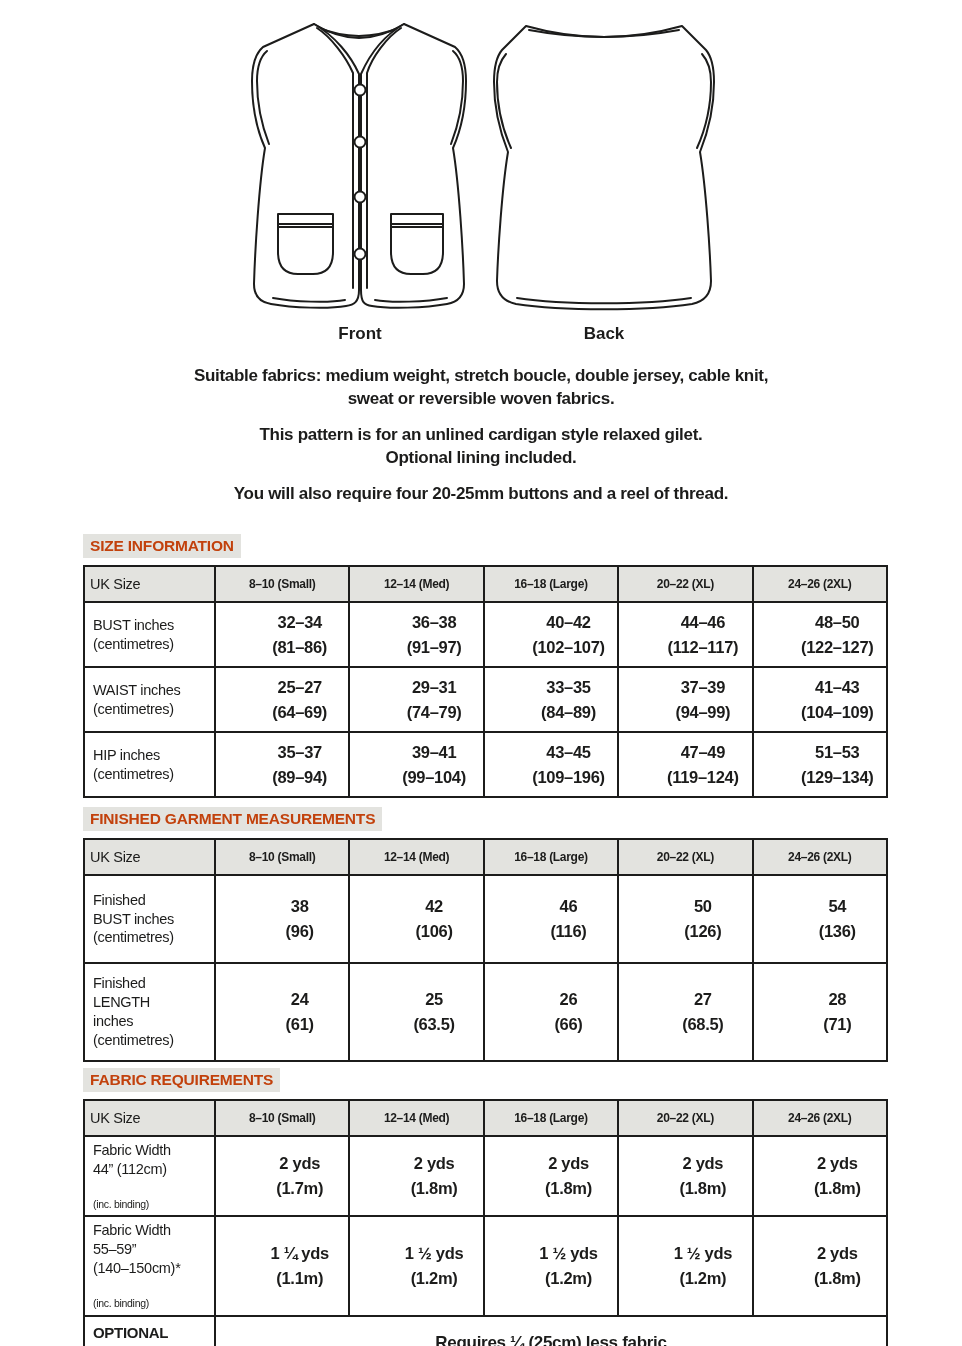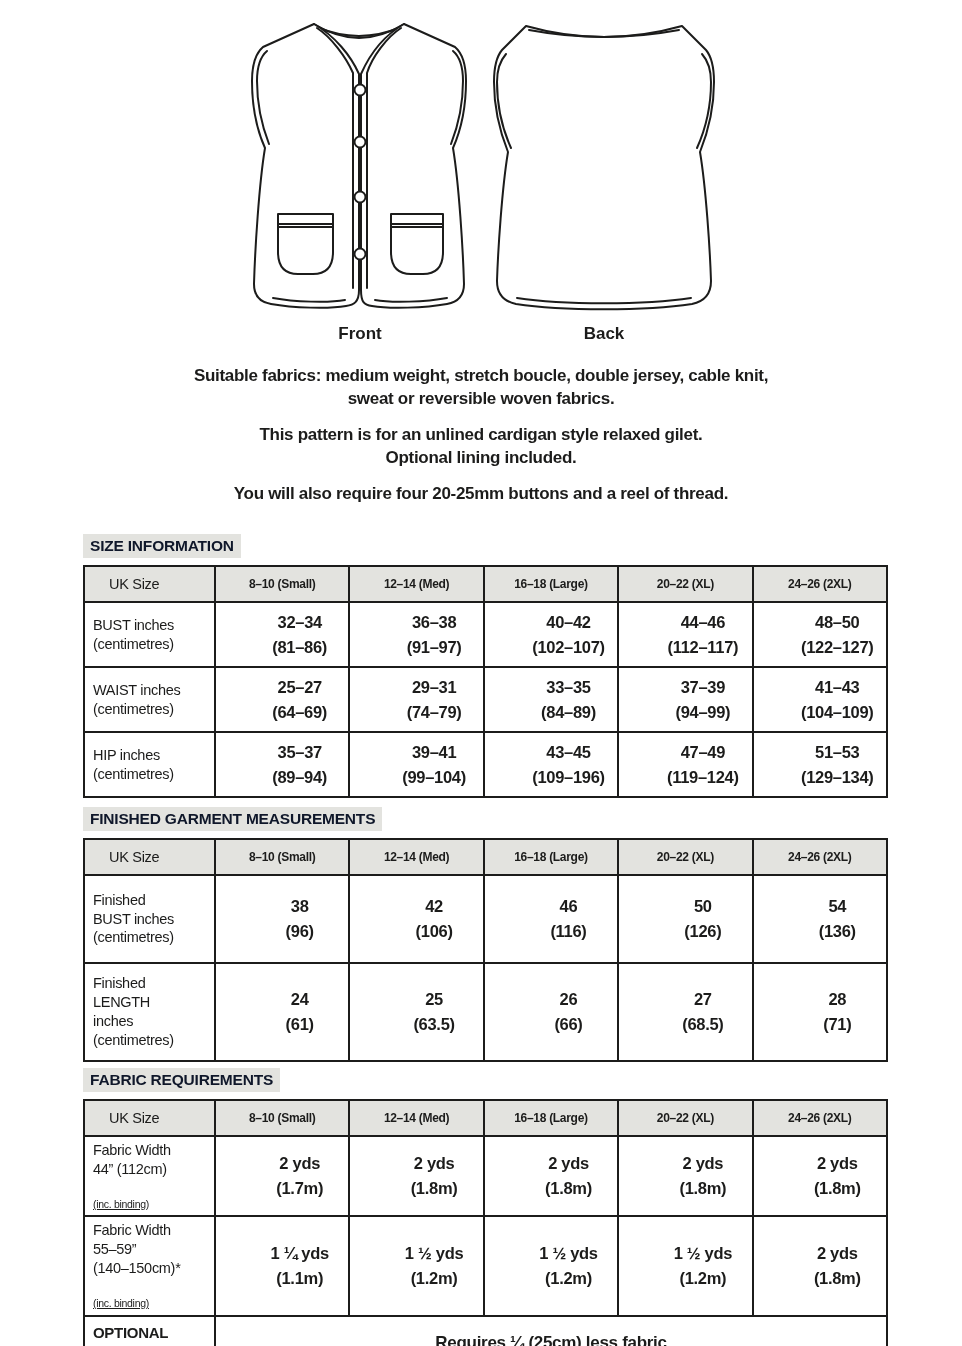--- a/index.html
+++ b/index.html
@@ -16,31 +16,31 @@
   .figure svg{display:block;}
   .fig-label{font-size:17px;font-weight:700;margin-top:10px;letter-spacing:0;}
   
   .intro{margin-top:20px;text-align:center;font-size:17px;font-weight:700;line-height:23px;}
   .intro .para{margin-top:13px;}
   .intro .para:first-child{margin-top:0;}
   
   .sections{margin-left:83px;width:805px;}
   .section-head{margin-top:29px;display:flex;align-items:center;}
   .section-title{
-    display:inline-block;background:#e3e3df;color:#0f172a;
+    display:inline-block;background:#e3e3df;color:#c2410c;
     font-size:15.5px;font-weight:700;padding:3px 7px;letter-spacing:-0.2px;
   }
   .section-note{font-size:15.5px;font-weight:700;margin-left:16px;}
   table{border-collapse:collapse;width:805px;table-layout:fixed;margin-top:7px;}
   col.c0{width:131px;}
   td,th{border:2px solid #1c1c1b;padding:0;vertical-align:middle;}
   th{background:#e3e3df;height:34px;font-size:12px;font-weight:700;text-align:center;}
-  th.uk{font-size:14.5px;font-weight:400;text-align:left;padding-left:24px;}
+  th.uk{font-size:14.5px;font-weight:400;text-align:left;padding-left:5px;}
   td.lb{text-align:left;padding:4px 4px 4px 8px;font-size:14.5px;font-weight:400;line-height:1.3;}
-  td.lb .sm{font-size:10.5px;margin-top:19px;text-decoration:underline;}
+  td.lb .sm{font-size:10.5px;margin-top:19px;}
   td.lb.bold div{font-weight:700;font-size:15px;line-height:1.25;}
   td.vl{text-align:center;font-size:16.5px;font-weight:700;line-height:1.5;padding-left:35px;}
   td.spanv{text-align:center;font-size:17px;font-weight:700;}
   .size td{height:55px;}
   .fin tr.r1 td{height:78px;}
   .fin tr.r2 td{height:88px;}
   .fab tr.fr1 td{height:62px;}
   .fab tr.fr2 td{height:86px;}
   .fab tr.fr3 td{height:44px;}
 </style>

